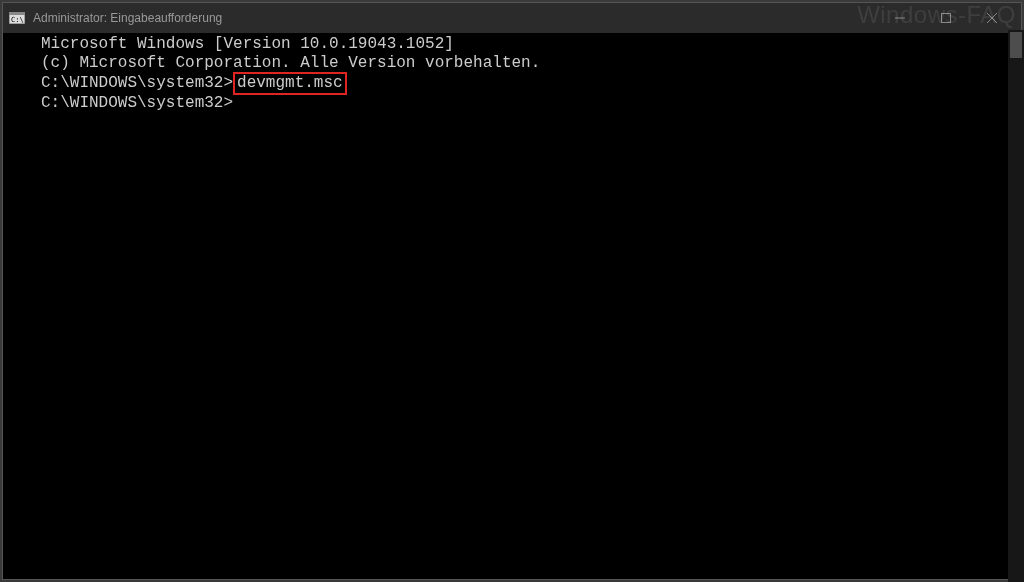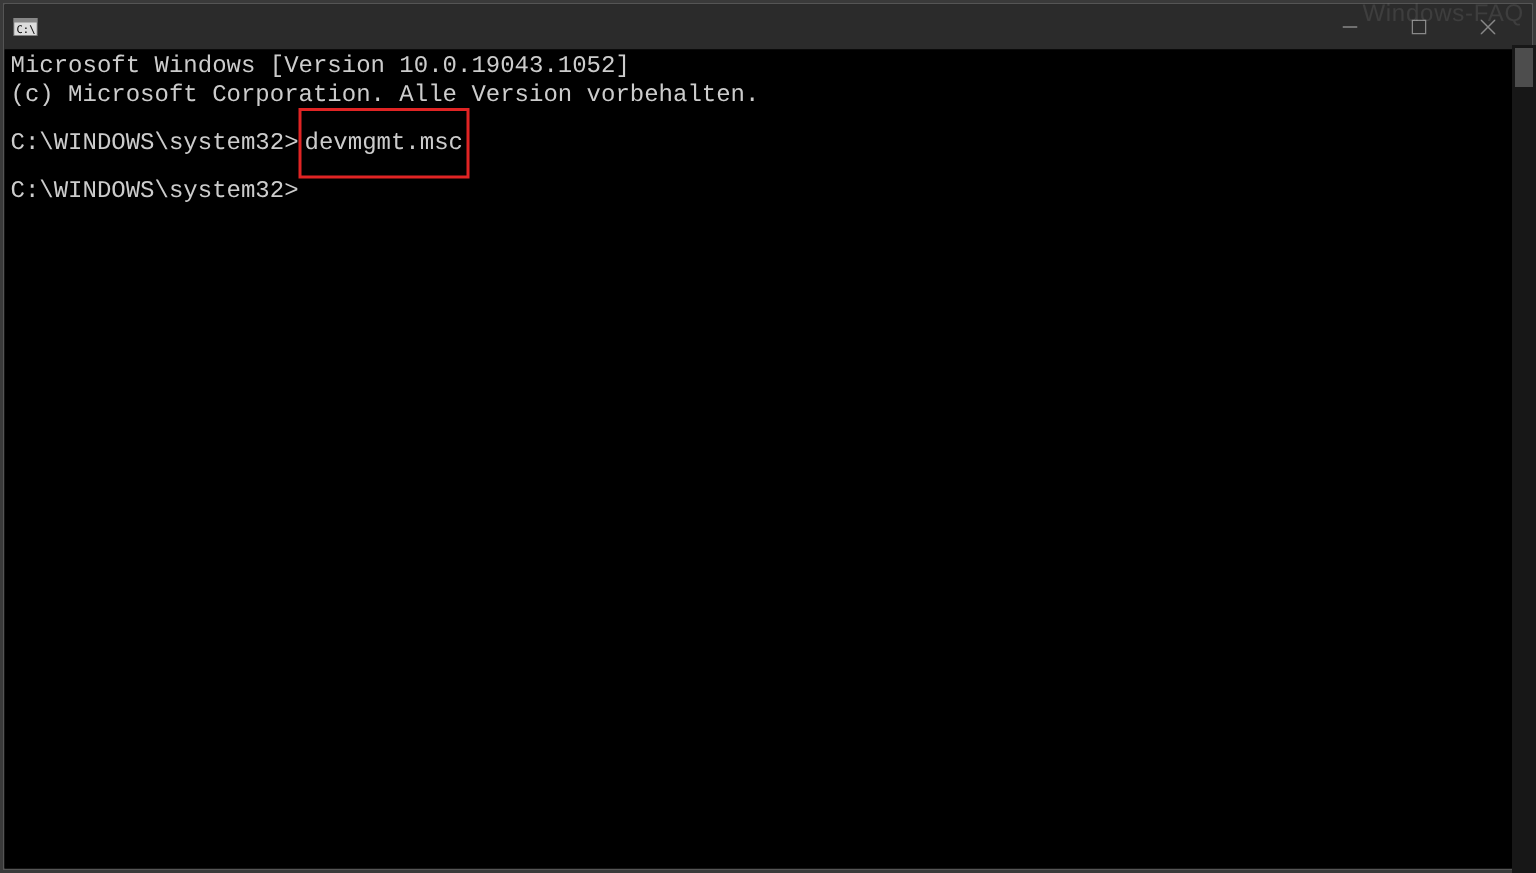--- a/index.html
+++ b/index.html
@@ -70,28 +70,29 @@
     .terminal {
       flex: 1;
       background: #000;
       color: #ccc;
       font-family: Consolas, "Courier New", monospace;
       font-size: 16px;
       line-height: 19px;
       padding: 2px 4px;
       position: relative;
       overflow: hidden;
+      margin-left: 34px;
     }
     .terminal-line {
       white-space: pre;
     }
     .highlight-box {
       border: 2px solid #e02424;
       display: inline-block;
-      padding: 12px 2px;
+      padding: 0 2px;
       margin: -1px 0;
     }
     .scrollbar {
       position: absolute;
       top: 30px;
       right: 0;
       width: 16px;
       bottom: 0;
       background: #171717;
     }
@@ -101,39 +102,40 @@
       left: 2px;
       right: 2px;
       height: 26px;
       background: #4d4d4d;
     }
     .watermark {
       position: absolute;
       top: 1px;
       right: 8px;
       font-family: "Segoe UI", Tahoma, sans-serif;
-      font-size: 16px;
+      font-size: 24px;
       font-weight: 400;
       color: rgba(255,255,255,0.09);
       letter-spacing: 0.5px;
       pointer-events: none;
     }
   </style>
 </head>
 <body>
 
 <div class="window">
   <div class="titlebar">
     <span class="titlebar-icon">
       <svg width="16" height="12" viewBox="0 0 16 12">
         <rect x="0" y="0" width="16" height="12" fill="#ddd" stroke="#666" stroke-width="1"></rect>
         <rect x="0" y="0" width="16" height="3" fill="#888"></rect>
         <text x="2" y="10" font-size="7" font-family="monospace" fill="#000">C:\</text>
       </svg>
     </span>
+    <span class="titlebar-title">Administrator: Eingabeaufforderung</span>
     <span class="titlebar-spacer"></span>
     <div class="window-controls">
       <div class="win-btn">
         <svg width="10" height="10" viewBox="0 0 10 10">
             <line x1="0" y1="5" x2="10" y2="5" stroke="#888" stroke-width="1"></line>
           </svg>
       </div>
       <div class="win-btn">
         <svg width="10" height="10" viewBox="0 0 10 10">
             <rect x="0.5" y="0.5" width="9" height="9" fill="none" stroke="#888" stroke-width="1"></rect>

